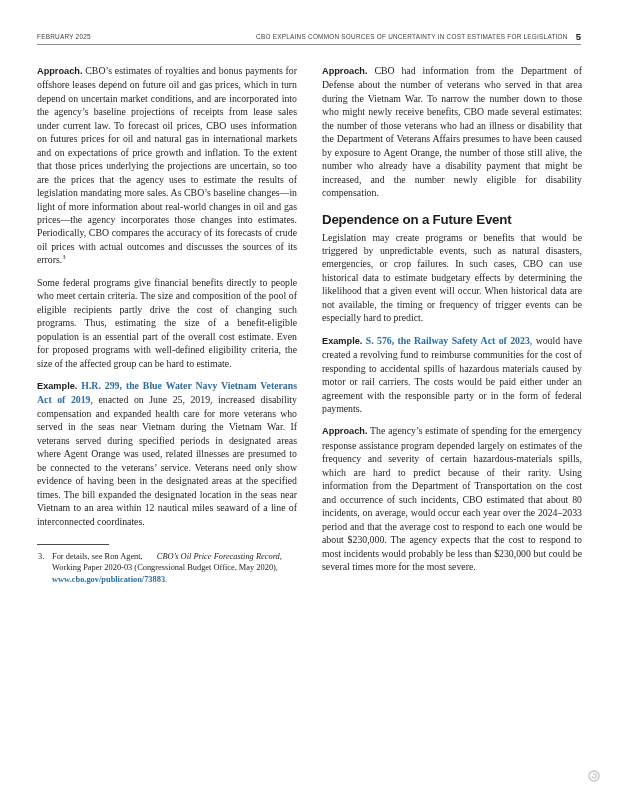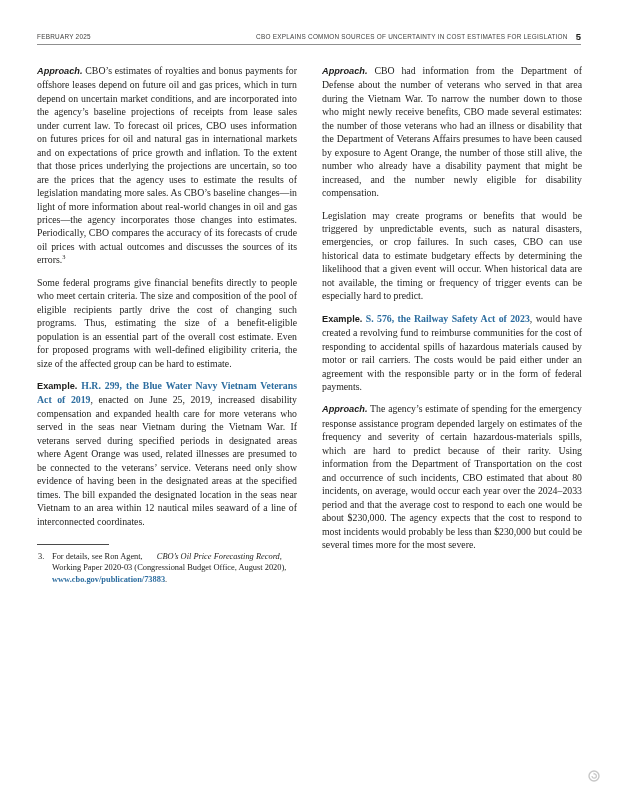--- a/index.html
+++ b/index.html
@@ -16,21 +16,21 @@
     letter-spacing:.25px;color:#3d3d3c;
   }
   .header-right{display:flex;align-items:flex-end;gap:8px;}
   .page-number{font-weight:bold;font-size:9.5px;line-height:7px;color:#1d1d1b;letter-spacing:0;}
   .columns{
     position:absolute;left:37px;top:64px;width:545px;
     display:flex;gap:25px;
   }
   .col{width:260px;font-size:9.8px;line-height:13.45px;text-align:justify;}
   .col p{margin:0 0 9px 0;}
-  .lead{font-family:"Liberation Sans", sans-serif;font-weight:bold;font-style:italic;font-size:9.2px;}
+  .lead{font-family:"Liberation Sans", sans-serif;font-weight:bold;font-size:9.2px;}
   .lead.upright{font-style:normal;}
   h2{
     font-family:"Liberation Sans", sans-serif;font-size:13.3px;font-weight:bold;
     color:#1d1d1b;margin:12px 0 4px 0;text-align:left;letter-spacing:-0.2px;line-height:15px;
   }
   .link{color:#2d6d9f;cursor:pointer;text-decoration:none;font-weight:bold;}
   sup.fnref{font-size:6.4px;vertical-align:4px;line-height:0;}
   .footnote-rule{border:none;border-top:1px solid #4a4a4a;width:72px;margin:16px 0 6px 0;height:0;}
   .footnote{
     position:relative;padding-left:15px;width:245px;
@@ -56,27 +56,28 @@
   <div class="col">
     <p><span class="lead">Approach.</span><span> CBO’s estimates of royalties and bonus payments for offshore leases depend on future oil and gas prices, which in turn depend on uncertain market conditions, and are incorporated into the agency’s baseline projections of receipts from lease sales under current law. To forecast oil prices, CBO uses information on futures prices for oil and natural gas in international markets and on expectations of price growth and inflation. To the extent that those prices underlying the projections are uncertain, so too are the prices that the agency uses to estimate the results of legislation mandating more sales. As CBO’s baseline changes—in light of more information about real-world changes in oil and gas prices—the agency incorporates those changes into estimates. Periodically, CBO compares the accuracy of its forecasts of crude oil prices with actual outcomes and discusses the sources of its errors.</span><sup class="fnref">3</sup></p>
 
 
     <p>Some federal programs give financial benefits directly to people who meet certain criteria. The size and composition of the pool of eligible recipients partly drive the cost of changing such programs. Thus, estimating the size of a benefit-eligible population is an essential part of the overall cost estimate. Even for proposed programs with well-defined eligibility criteria, the size of the affected group can be hard to estimate.</p>
 
     <p><span class="lead upright">Example.</span> <span class="link">H.R. 299, the Blue Water Navy Vietnam Veterans Act of 2019</span><span>, enacted on June 25, 2019, increased disability compensation and expanded health care for more veterans who served in the seas near Vietnam during the Vietnam War. If veterans served during specified periods in designated areas where Agent Orange was used, related illnesses are presumed to be connected to the veterans’ service. Veterans need only show evidence of having been in the designated areas at the specified times. The bill expanded the designated location in the seas near Vietnam to an area within 12 nautical miles seaward of a line of interconnected coordinates.</span></p>
 
     <div class="footnote-rule"></div>
     <div class="footnote">
-      <span class="fn-num">3.</span><span>For details, see Ron Agent, </span><span class="fn-title">CBO’s Oil Price Forecasting Record,</span><span> Working Paper 2020-03 (Congressional Budget Office, August 2020), </span><span class="link">www.cbo.gov/publication/73883</span><span>.</span>
+      <span class="fn-num">3.</span><span>For details, see Ron Agent, </span><span class="fn-title">CBO’s Oil Price Forecasting Record,</span><span> Working Paper 2020-03 (Congressional Budget Office, May 2020), </span><span class="link">www.cbo.gov/publication/73883</span><span>.</span>
     </div>
   </div>
 
   <div class="col">
     <p><span class="lead">Approach.</span><span> CBO had information from the Department of Defense about the number of veterans who served in that area during the Vietnam War. To narrow the number down to those who might newly receive benefits, CBO made several estimates: the number of those veterans who had an illness or disability that the Department of Veterans Affairs presumes to have been caused by exposure to Agent Orange, the number of those still alive, the number who already have a disability payment that might be increased, and the number newly eligible for disability compensation.</span></p>
 
+    <h2>Dependence on a Future Event</h2>
 
     <p>Legislation may create programs or benefits that would be triggered by unpredictable events, such as natural disasters, emergencies, or crop failures. In such cases, CBO can use historical data to estimate budgetary effects by determining the likelihood that a given event will occur. When historical data are not available, the timing or frequency of trigger events can be especially hard to predict.</p>
 
     <p><span class="lead upright">Example.</span> <span class="link">S. 576, the Railway Safety Act of 2023</span><span>, would have created a revolving fund to reimburse communities for the cost of responding to accidental spills of hazardous materials caused by motor or rail carriers. The costs would be paid either under an agreement with the responsible party or in the form of federal payments.</span></p>
 
     <p><span class="lead">Approach.</span><span> The agency’s estimate of spending for the emergency response assistance program depended largely on estimates of the frequency and severity of certain hazardous-materials spills, which are hard to predict because of their rarity. Using information from the Department of Transportation on the cost and occurrence of such incidents, CBO estimated that about 80 incidents, on average, would occur each year over the 2024–2033 period and that the average cost to respond to each one would be about $230,000. The agency expects that the cost to respond to most incidents would probably be less than $230,000 but could be several times more for the most severe.</span></p>
   </div>
 
 </main>
 

